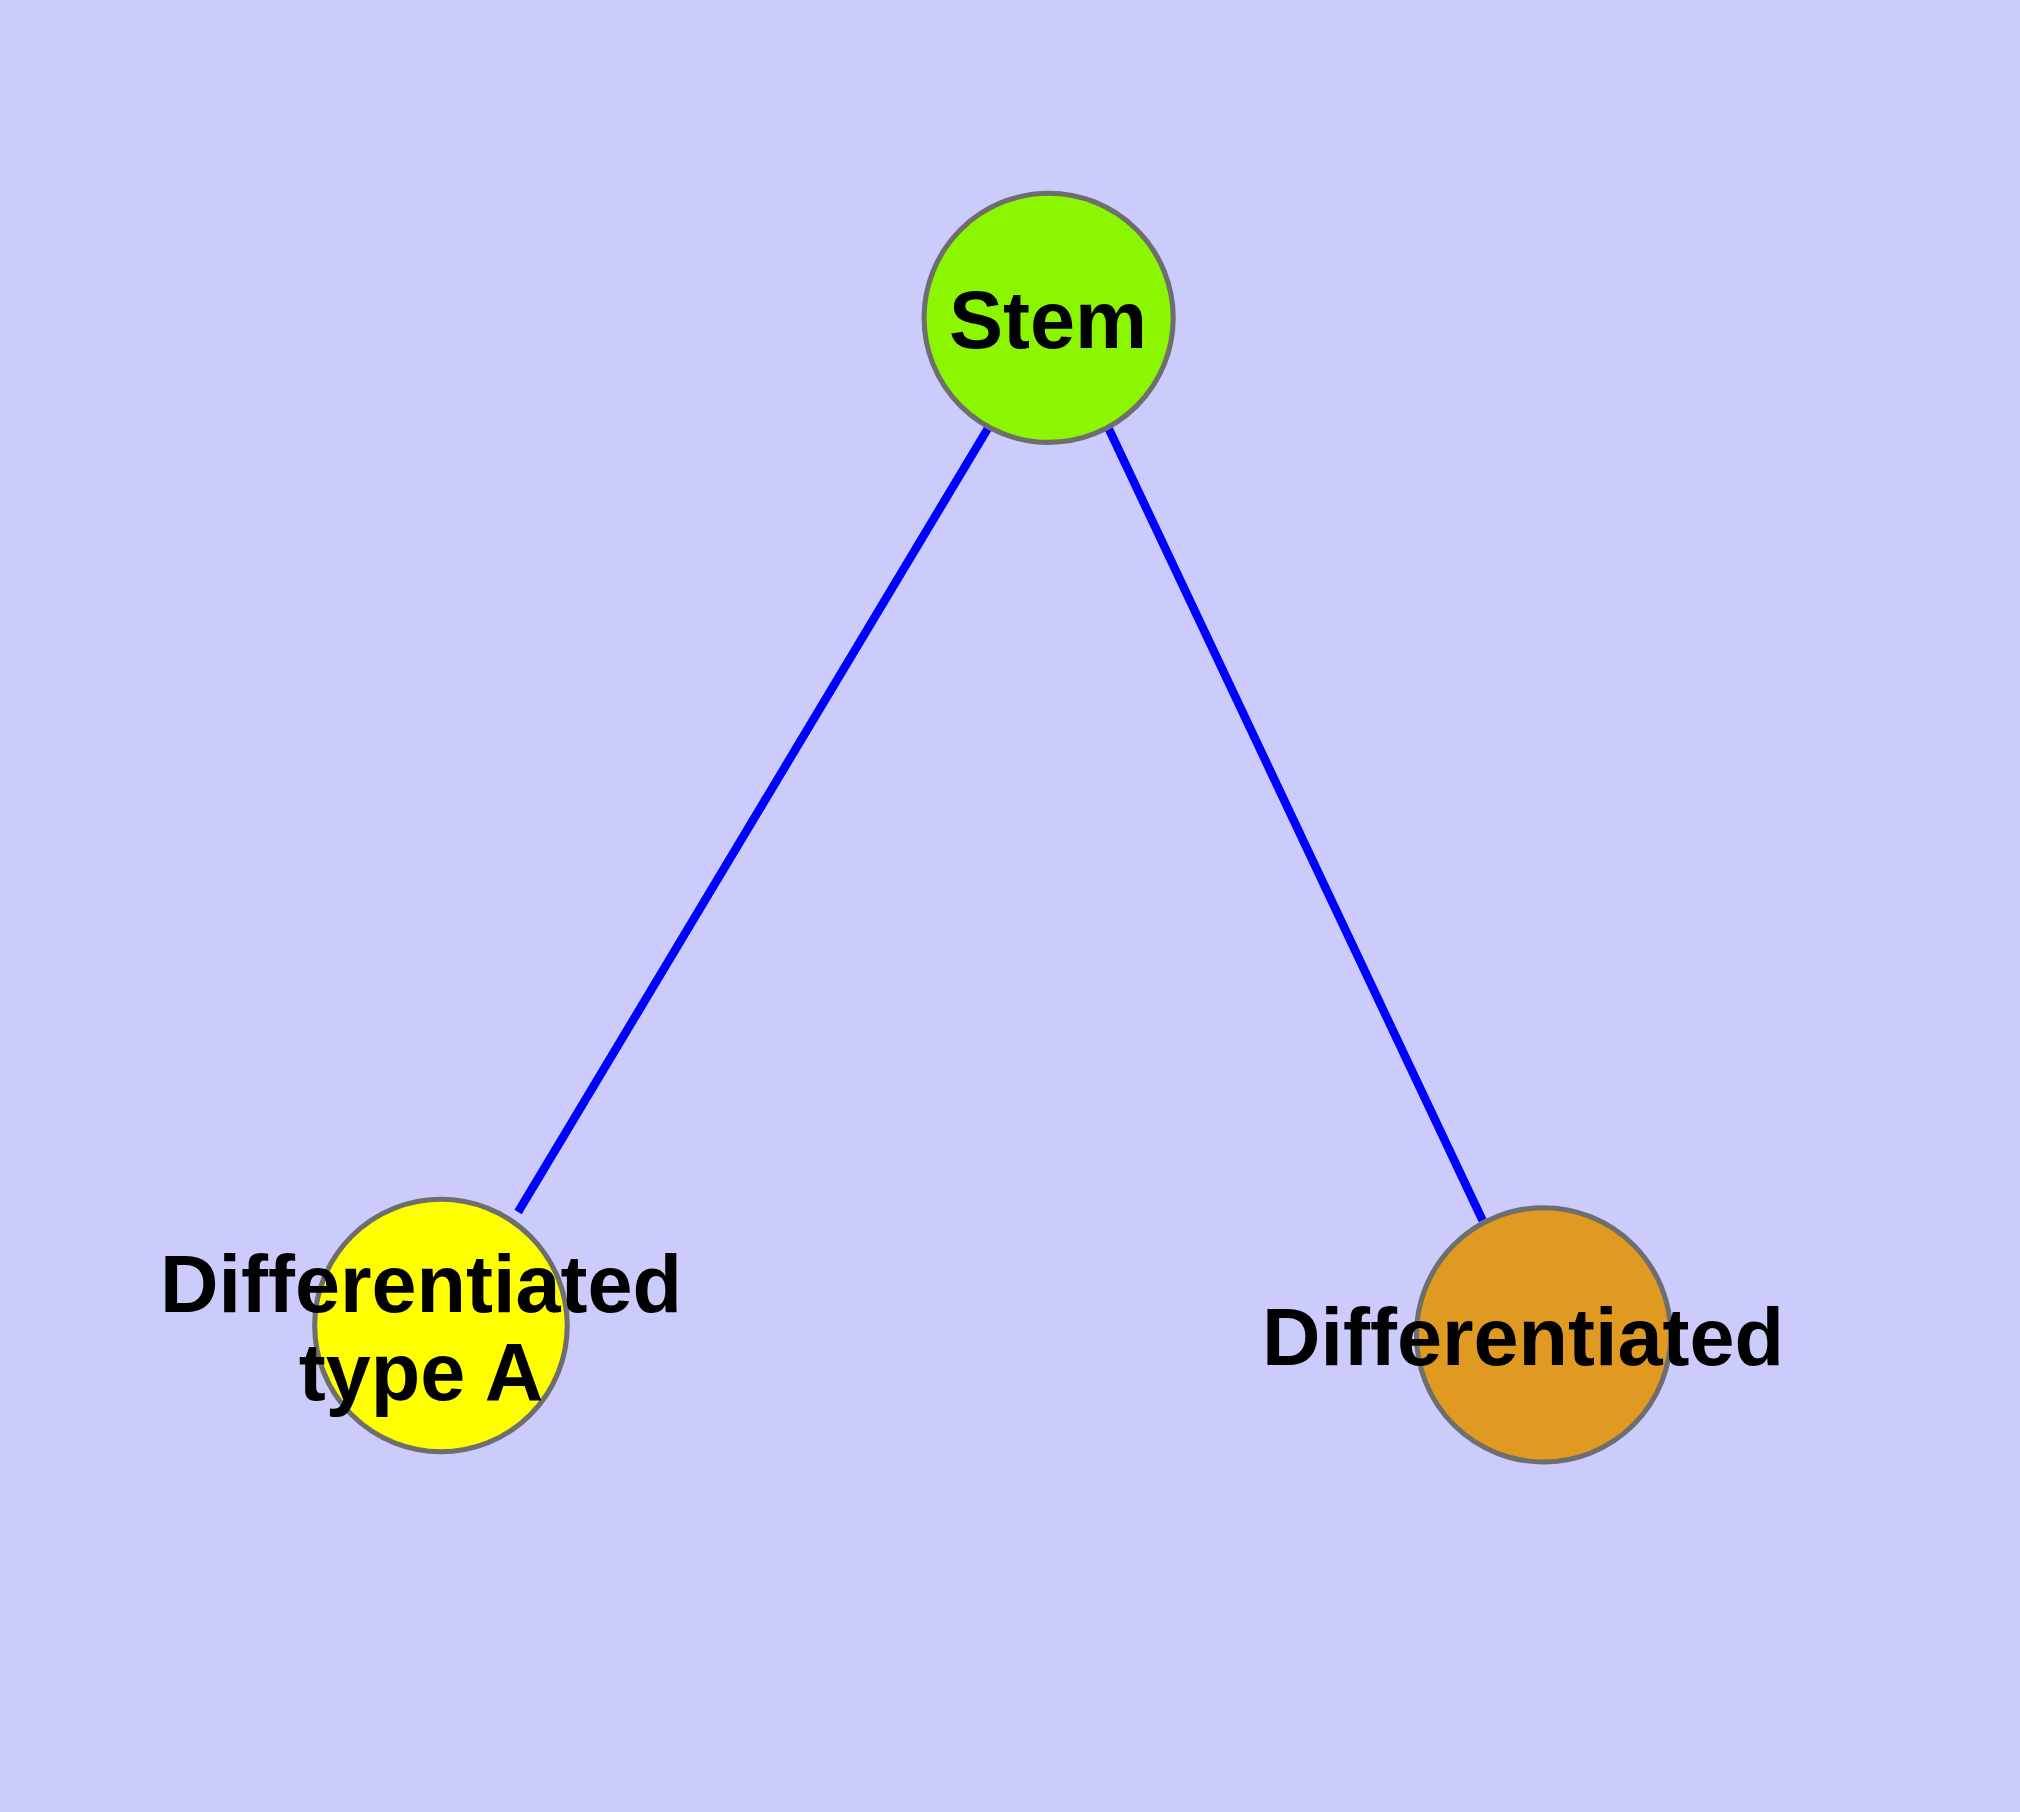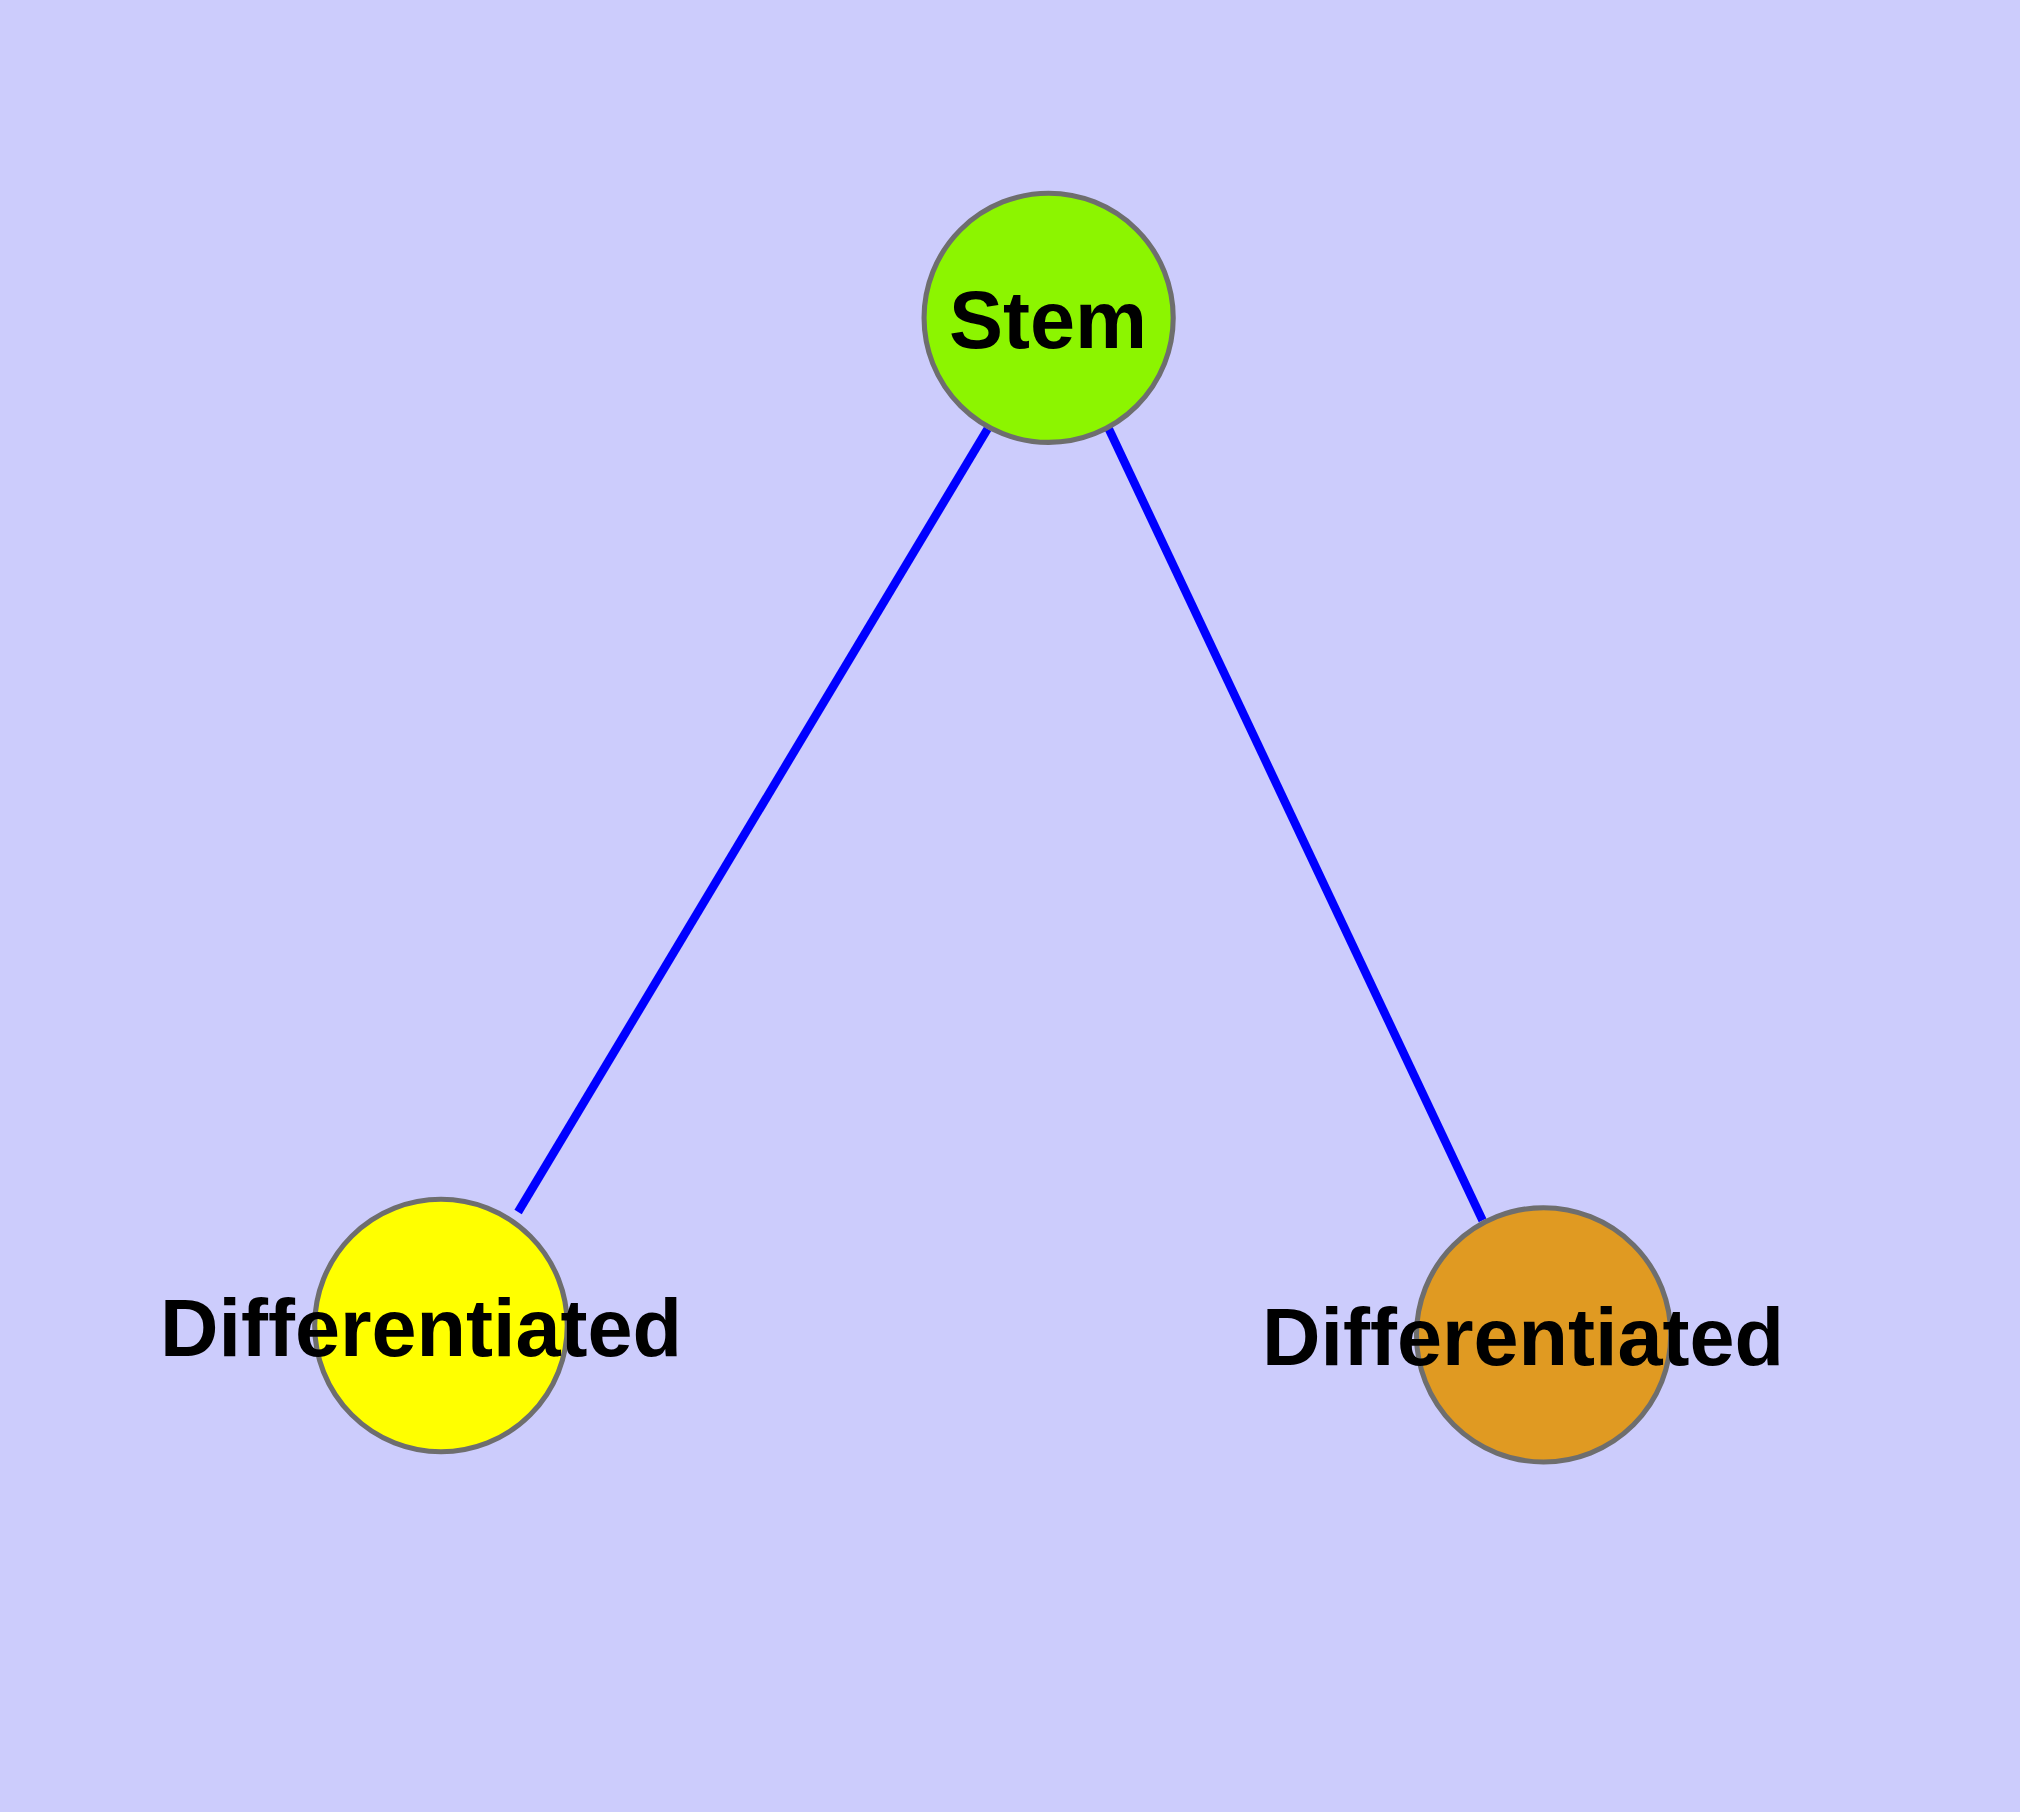--- a/index.html
+++ b/index.html
@@ -49,18 +49,18 @@
       </g>
     <g id="nodes-group">
         <circle cx="1237" cy="375" r="147" fill="#8cf500" stroke="#6e6e6e" stroke-width="6"></circle>
         <circle cx="520" cy="1564" r="149" fill="#ffff00" stroke="#6e6e6e" stroke-width="6"></circle>
         <circle cx="1821" cy="1575" r="150" fill="#e09a22" stroke="#6e6e6e" stroke-width="6"></circle>
       </g>
   </svg>
 
   <div id="labels-layer">
       <div class="node-label" style="left: 1048px; top: 320px; font-size: 81px; color: rgb(0, 0, 0);"><div>Stem</div></div>
-      <div class="node-label" style="left: 421px; top: 1328px; font-size: 81px; color: rgb(0, 0, 0);"><div>Differentiated</div></div>
+      <div class="node-label" style="left: 421px; top: 1328px; font-size: 81px; color: rgb(0, 0, 0);"><div>Differentiated</div><div>type A</div></div>
       <div class="node-label" style="left: 1523px; top: 1337px; font-size: 81px; color: rgb(0, 0, 0);"><div>Differentiated</div></div>
     </div>
 
 </div>
 
 
 </body></html>

